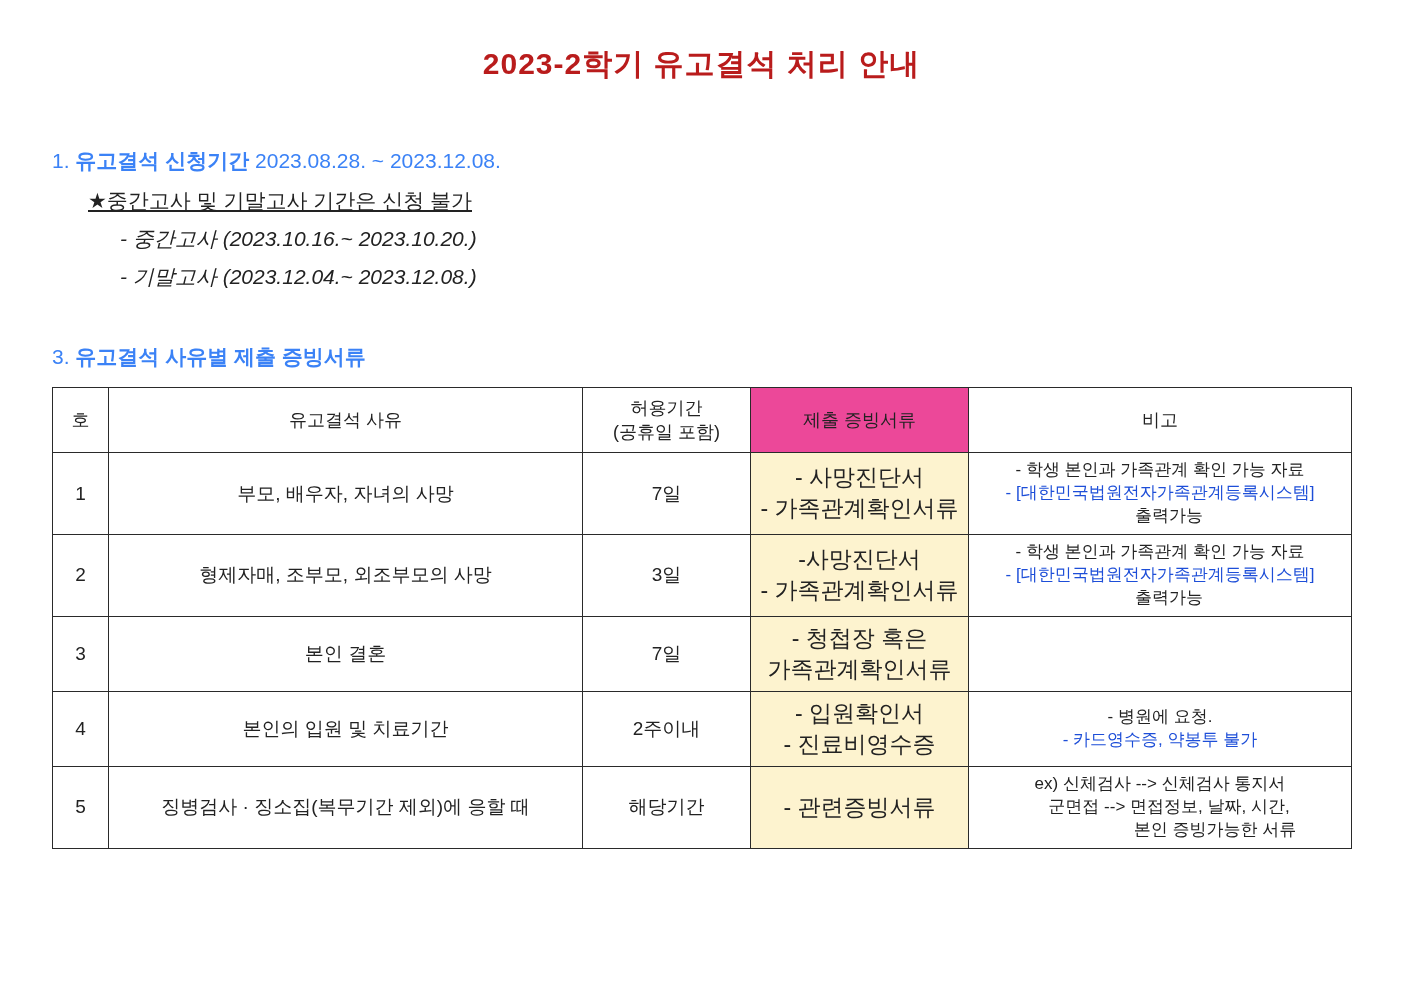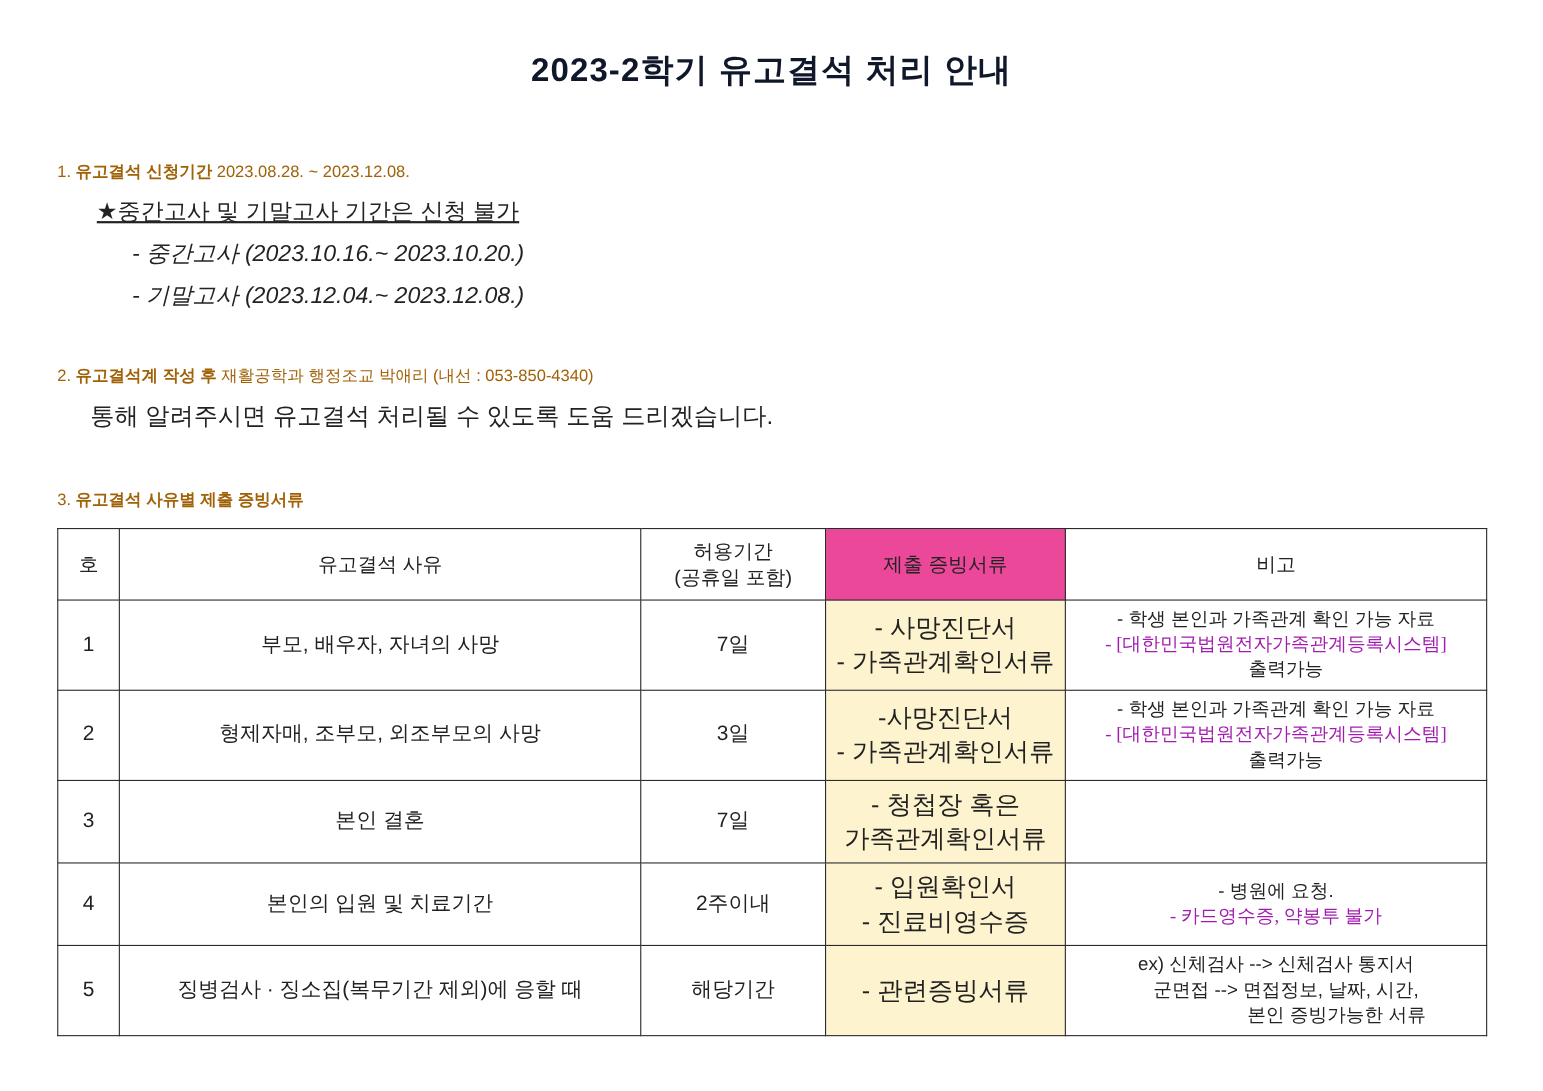--- a/index.html
+++ b/index.html
@@ -21,33 +21,33 @@
     box-sizing: border-box;
     padding: 0 52px;
   }
   .doc-title {
     text-align: center;
     font-size: 30px;
     font-weight: bold;
     letter-spacing: 1px;
     margin-top: 44px;
     margin-bottom: 0;
-    color: #0f172a;
+    color: #b91c1c;
   }
 
   .section {
     margin-top: 0;
   }
   .sec1 { margin-top: 62px; }
   .sec2 { margin-top: 50px; }
   .sec3 { margin-top: 52px; }
 
   .sec-head {
-    font-size: 15px;
-    color: #a16207;
+    font-size: 21px;
+    color: #3b82f6;
     white-space: nowrap;
   }
   .sec-head .num {
     font-weight: normal;
   }
   .sec-head .strong {
     font-weight: bold;
   }
   .sec-head .rest {
     font-weight: normal;
@@ -108,22 +108,21 @@
     font-size: 17px;
     margin-top: 30px;
   }
   td.reason {
     font-size: 19px;
   }
   td.period {
     font-size: 19px;
   }
   .red {
-    color: #a21caf;
-    font-family: Liberation Serif, serif;
+    color: #1d4ed8;
   }
   .note-line { white-space: nowrap; }
   .note-indent1 { padding-left: 18px; white-space: nowrap; }
   .note-indent2 { padding-left: 110px; white-space: nowrap; }
   .row-no { font-size: 19px; }
   .reason-sm { font-size: 17.5px; }
 </style>
 </head>
 <body>
 
@@ -135,28 +134,20 @@
     <div class="sec-head">
       <span class="num">1.</span>
       <span class="strong">유고결석 신청기간</span>
       <span class="rest">2023.08.28. ~ 2023.12.08.</span>
     </div>
     <div class="line-star">★중간고사 및 기말고사 기간은 신청 불가</div>
     <div class="line-dash">- 중간고사 (2023.10.16.~ 2023.10.20.)</div>
     <div class="line-dash">- 기말고사 (2023.12.04.~ 2023.12.08.)</div>
   </div>
 
-  <div class="section sec2">
-    <div class="sec-head">
-      <span class="num">2.</span>
-      <span class="strong">유고결석계 작성 후</span>
-      <span class="rest">재활공학과 행정조교 박애리 (내선 : 053-850-4340)</span>
-    </div>
-    <div class="line-2">통해 알려주시면 유고결석 처리될 수 있도록 도움 드리겠습니다.</div>
-  </div>
 
   <div class="section sec3">
     <div class="sec-head">
       <span class="num">3.</span>
       <span class="strong">유고결석 사유별 제출 증빙서류</span>
     </div>
 
     <table class="sched">
       <colgroup>
         <col class="col-no">

